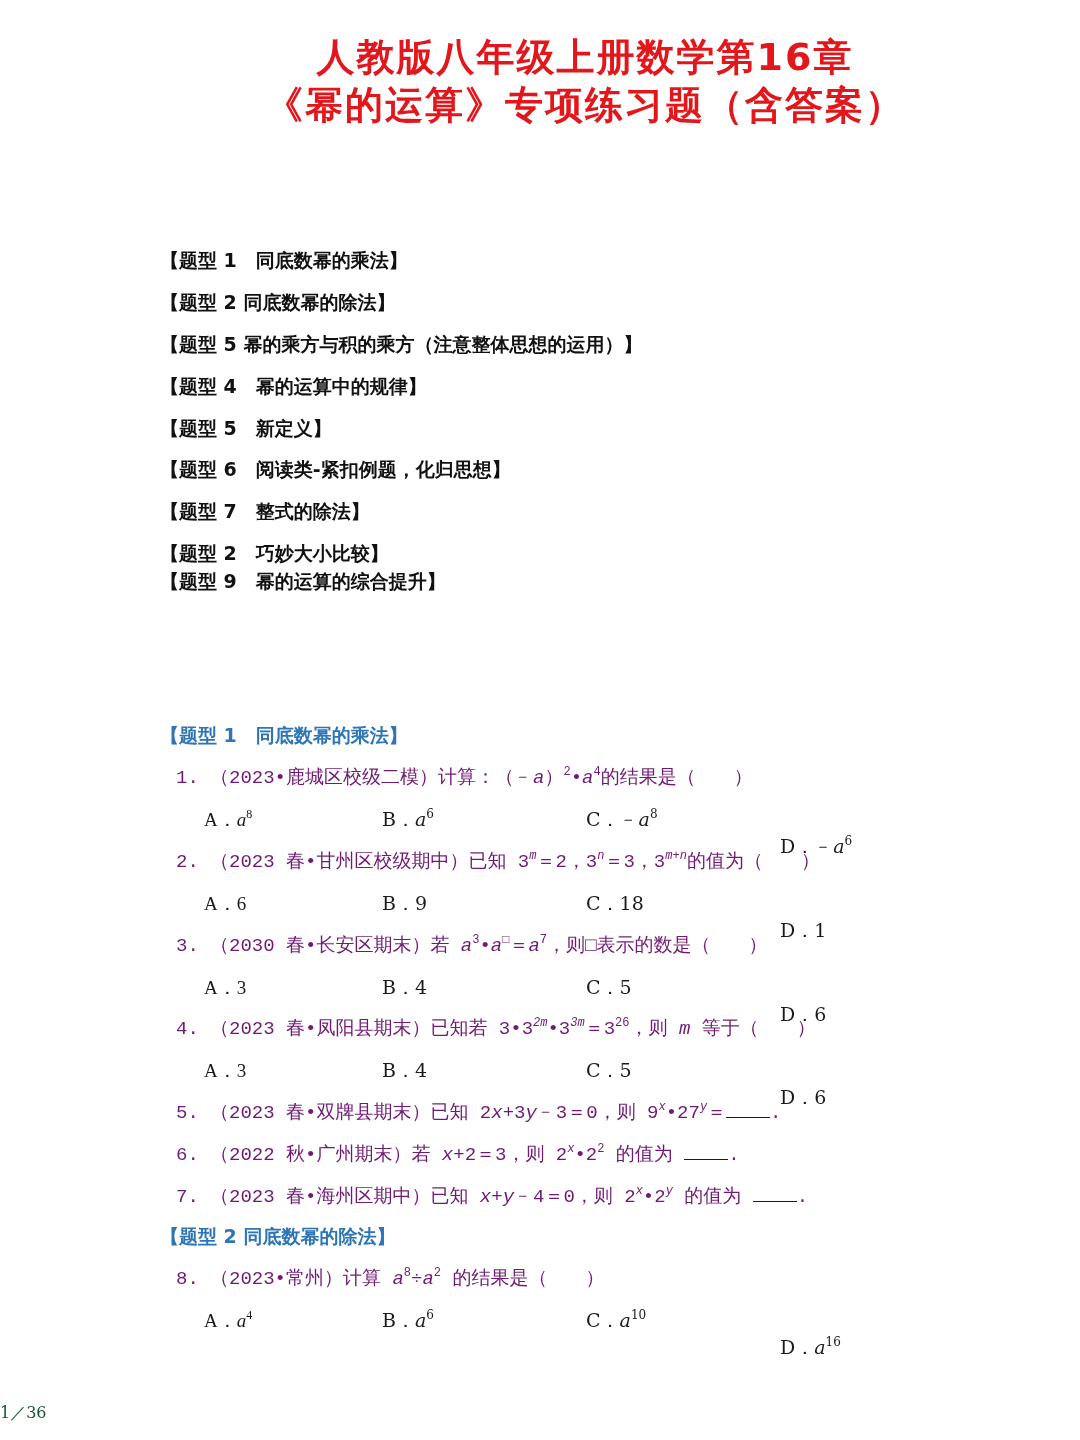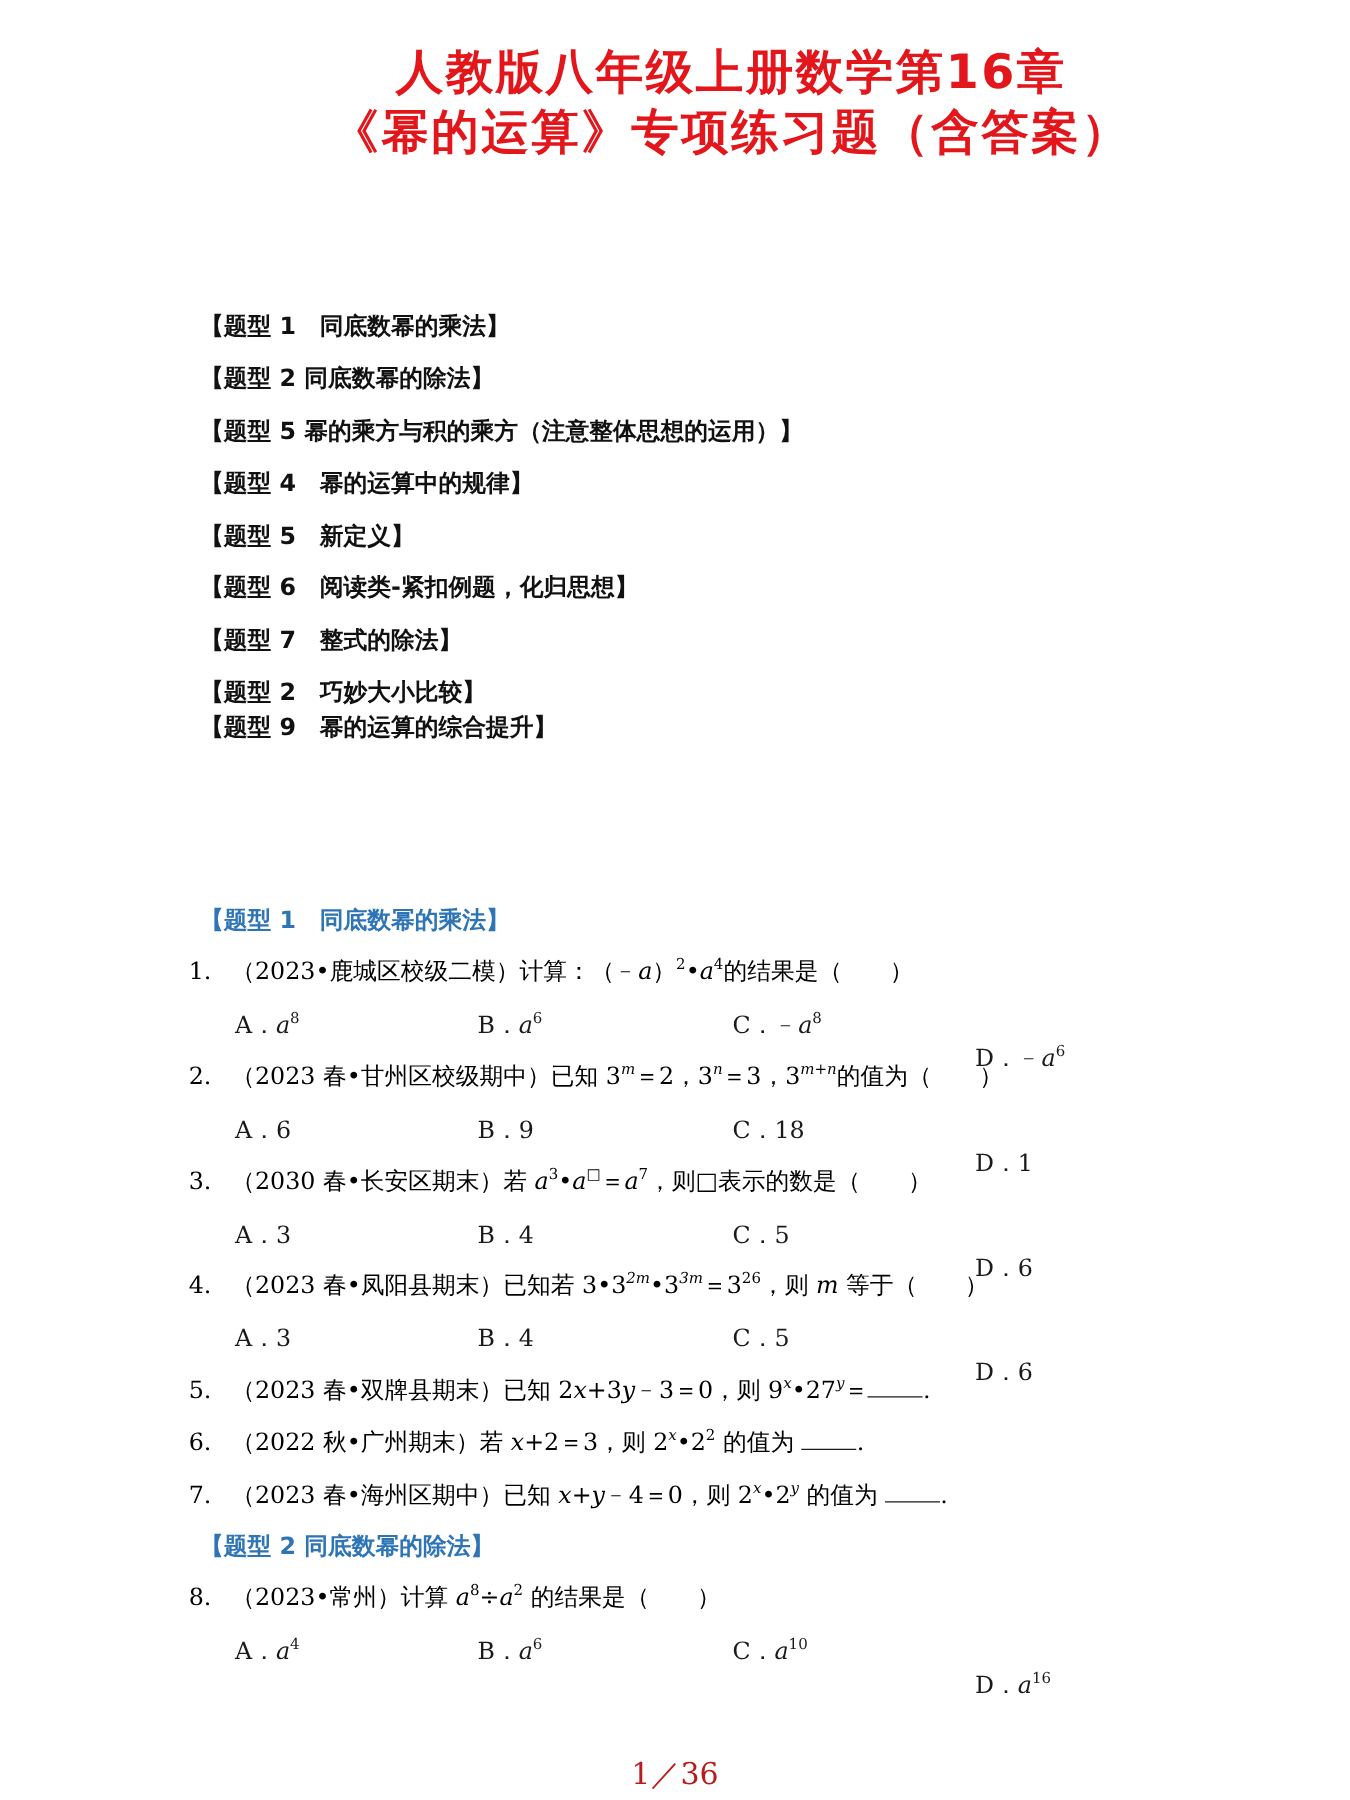--- a/index.html
+++ b/index.html
@@ -50,59 +50,59 @@
       left: 160px;
       white-space: nowrap;
       font-family: "DejaVu Sans", sans-serif;
       font-weight: bold;
       font-size: 19px;
       color: #2e75b6;
     }
 
     .q {
       position: absolute;
-      left: 151px;
+      left: 176px;
       white-space: nowrap;
       font-size: 19px;
-      color: #000000;
+      color: #701a75;
+      font-family: Liberation Mono, monospace;
     }
     .q .num { display: inline-block; width: 34px; }
     .opts {
       position: absolute;
       left: 188px;
       width: 720px;
       height: 26px;
       font-size: 19px;
     }
     .opt {
       position: absolute;
       top: 0;
       white-space: nowrap;
     }
-    .opt.a { left: 0; }
+    .opt.a { left: 16px; font-family: Liberation Serif, serif; }
     .opt.b { left: 194px; }
     .opt.c { left: 398px; }
     .opt.d { left: 592px; margin-top: 27px; }
     i { font-style: italic; }
     sup { font-size: 12px; vertical-align: 8px; line-height: 0; }
     .blank {
       display: inline-block;
       width: 44px;
       border-bottom: 1.5px solid #1a1a1a;
       height: 16px;
       vertical-align: baseline;
     }
     .page-num {
       position: absolute;
       left: 0;
       width: 1080px;
       top: 1403px;
-      text-align: center;
-      font-size: 24px;
-      color: #b91c1c;
+      font-size: 16px;
+      color: #14532d;
     }
   </style>
 </head>
 <body>
 
 <div class="title l1">人教版八年级上册数学第16章</div>
 <div class="title l2">《幂的运算》专项练习题（含答案）</div>
 
 <div class="toc">
   <div class="toc-item" style="top:0px">【题型 1　同底数幂的乘法】</div>

